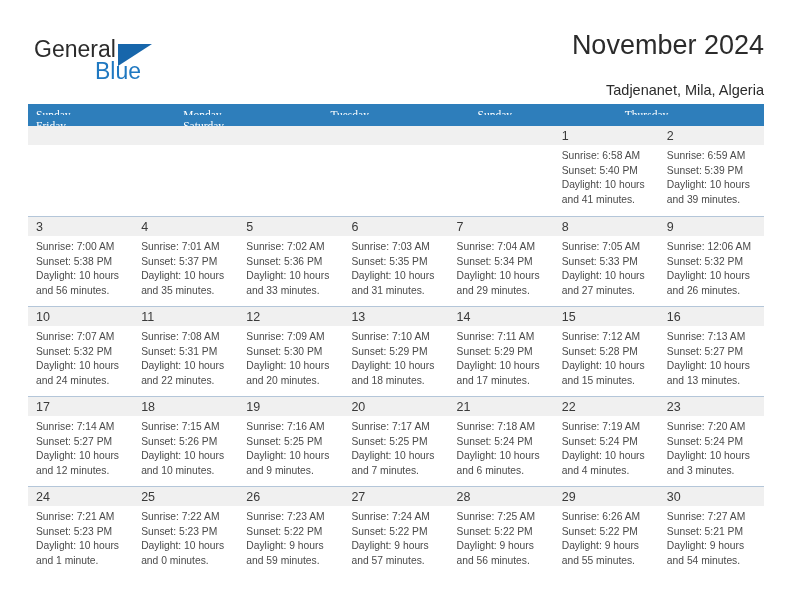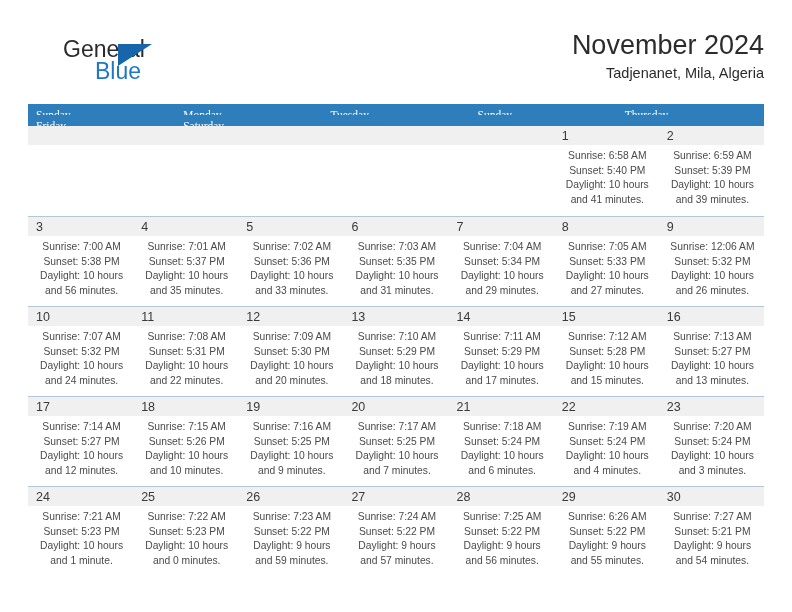--- a/index.html
+++ b/index.html
@@ -35,21 +35,20 @@
   }
   .brand-general {
     position: absolute;
     left: 0;
     top: 0;
     font-size: 23px;
     color: #2b2b2b;
     letter-spacing: 0px;
     font-weight: 400;
     line-height: 26px;
-    margin-left: 29px;
   }
   .brand-blue {
     position: absolute;
     left: 61px;
     top: 22px;
     font-size: 23px;
     color: #1f78c1;
     font-weight: 400;
     line-height: 26px;
   }
@@ -74,21 +73,21 @@
     color: #2b2b2b;
     font-weight: 400;
     line-height: 34px;
     white-space: nowrap;
   }
   .cal-subtitle {
     font-size: 14.5px;
     color: #2b2b2b;
     font-weight: 400;
     line-height: 22px;
-    margin-top: 0;
+    margin-top: 17px;
     white-space: nowrap;
   }
 
   
   .calendar {
     position: absolute;
     left: 28px;
     top: 104px;
     width: 736px;
   }
@@ -127,21 +126,20 @@
     padding-left: 8px;
   }
   .day-num {
     font-size: 12.5px;
     color: #3a3a3a;
     line-height: 19px;
     display: inline-block;
   }
   .day-body {
     padding: 4px 6px 0 8px;
-    text-align: center;
   }
   .day-line {
     font-size: 10.3px;
     color: #4a4a4a;
     line-height: 14.6px;
     white-space: nowrap;
   }
 </style>
 </head>
 <body>

